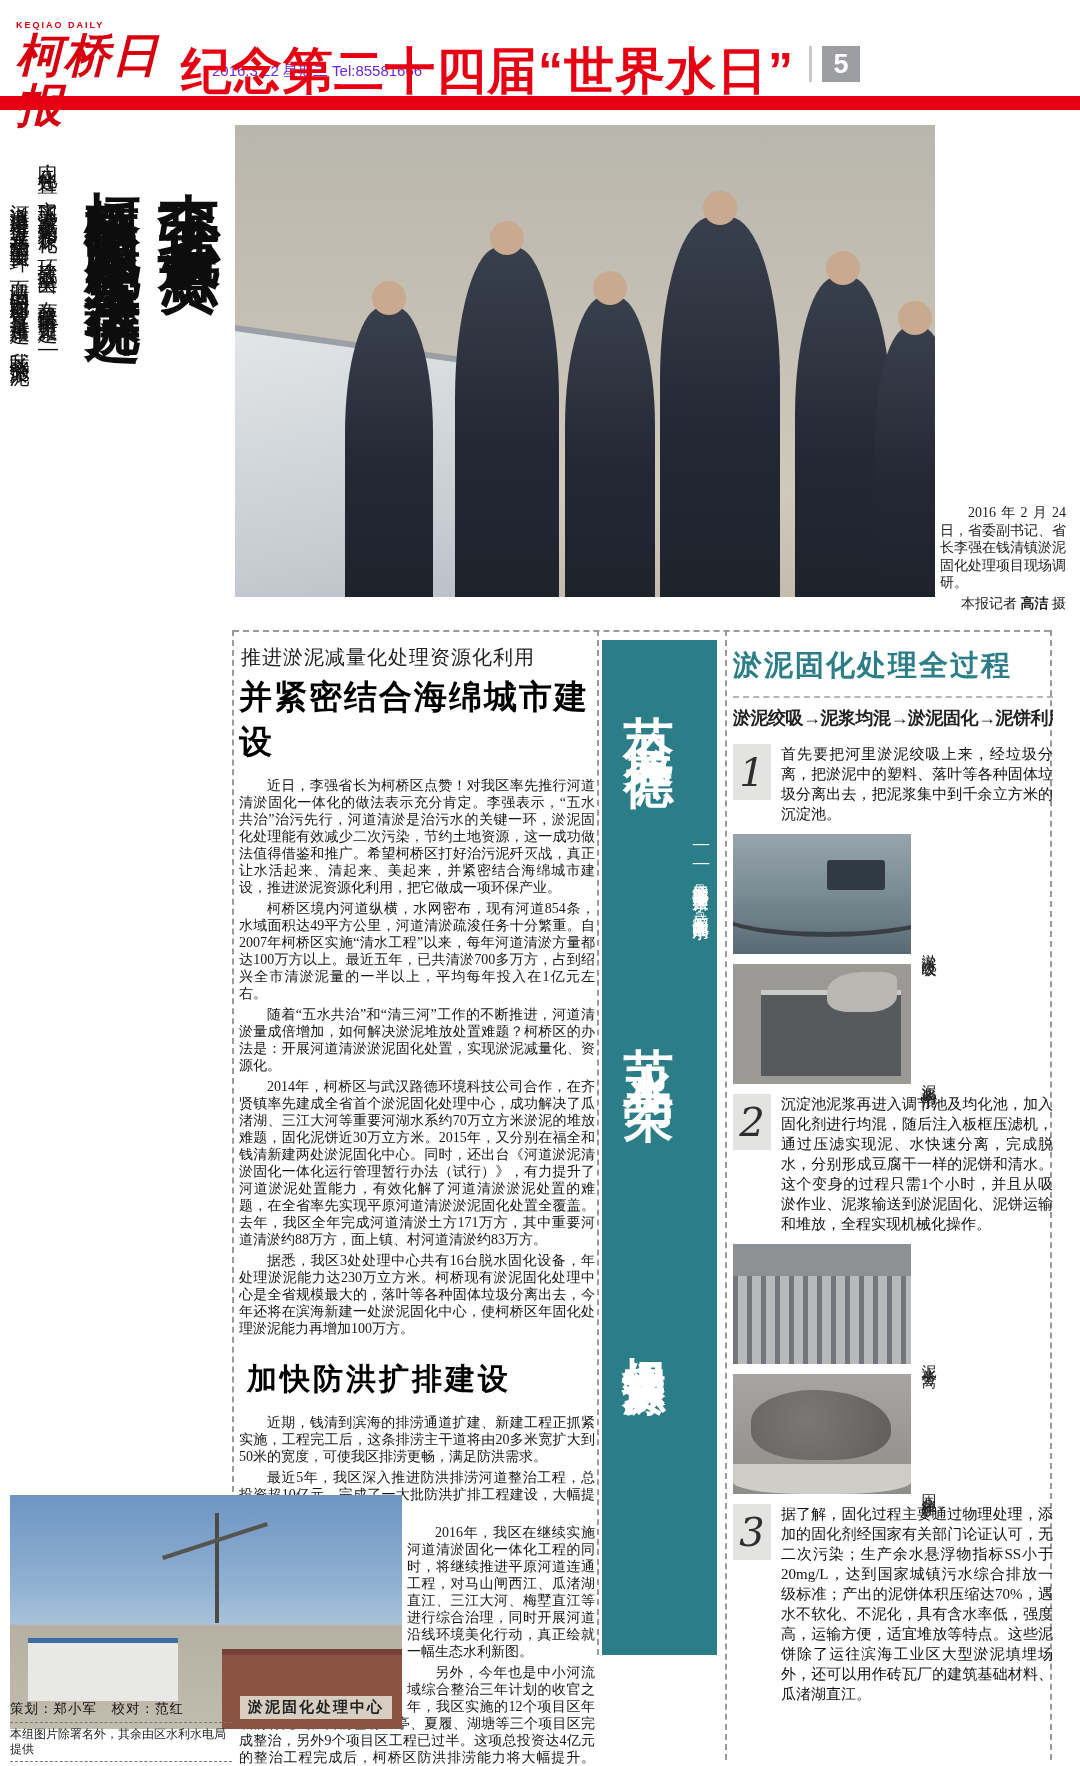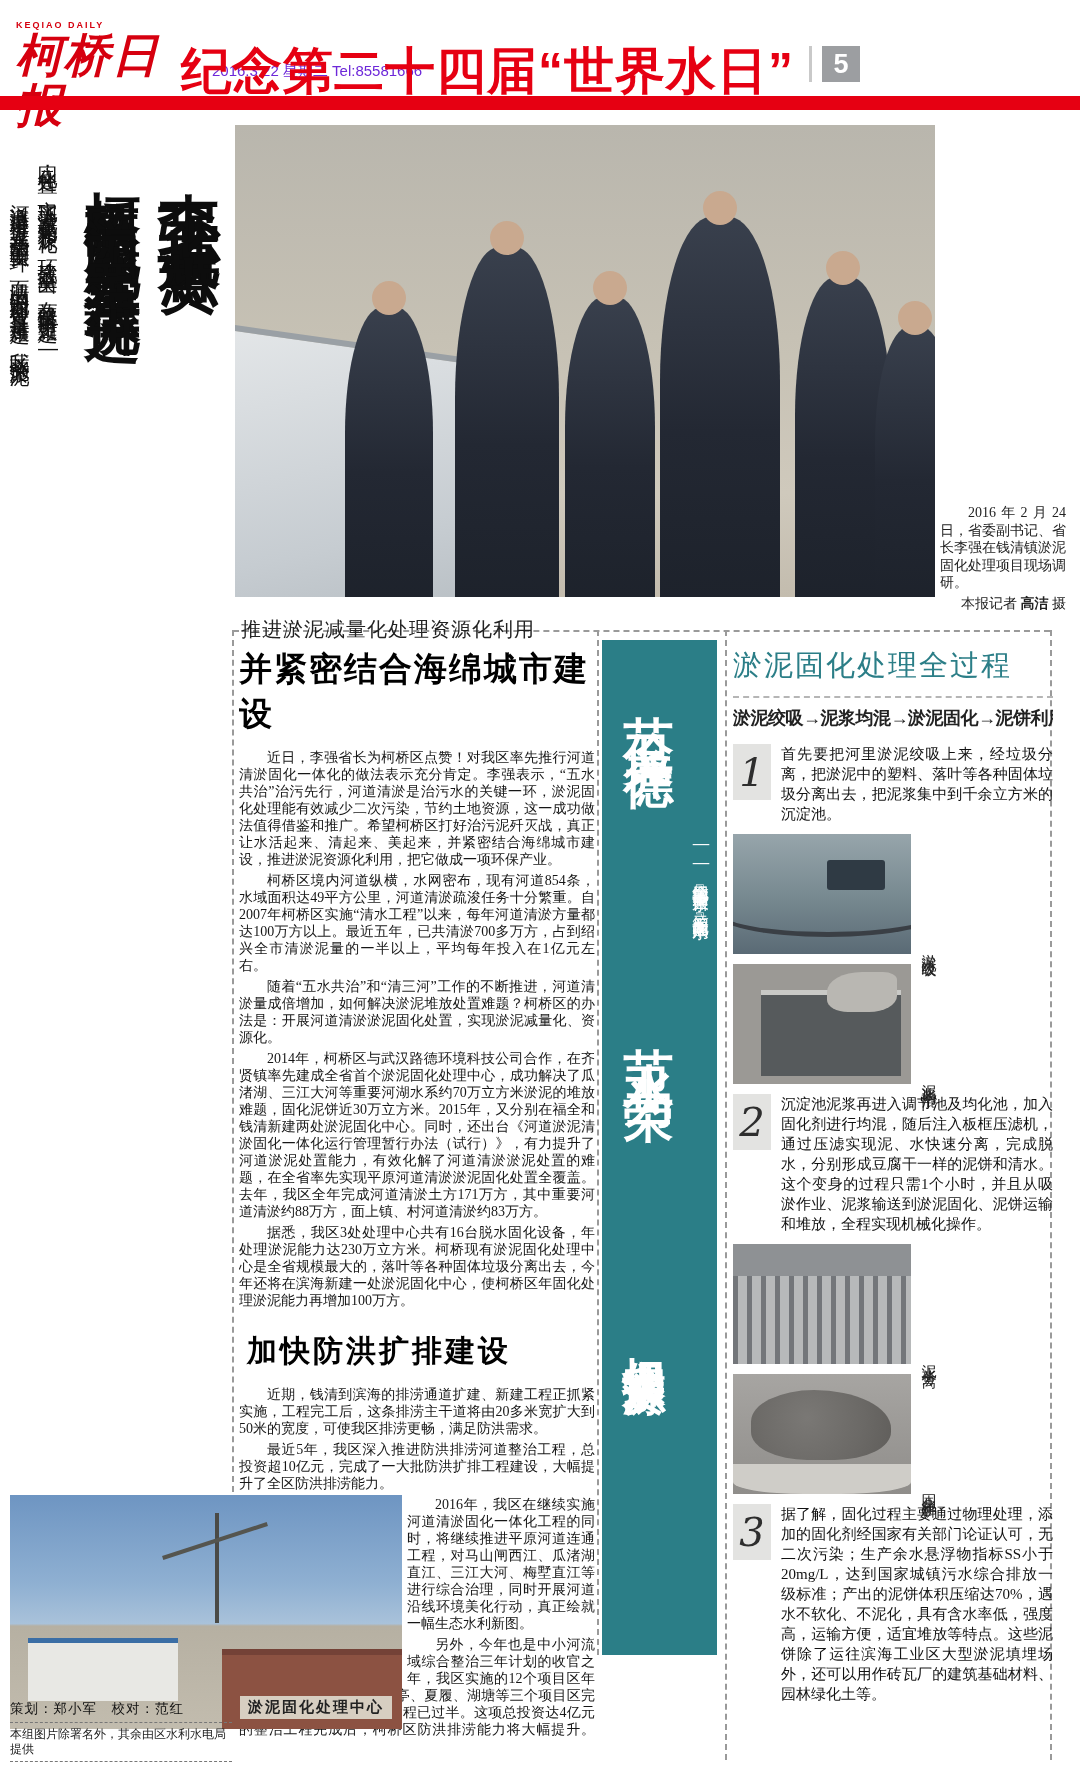--- a/index.html
+++ b/index.html
@@ -40,21 +40,21 @@
          border:6px solid #9aa0a5;}
   .photo-caption{position:absolute;left:940px;top:504px;width:126px;font-family:"Liberation Serif",serif;
                  font-size:14px;line-height:17.5px;text-align:justify;color:#222;}
   .photo-caption .cap-text{text-indent:2em;display:block;}
   .credit-line{display:block;text-align:right;margin-top:3px;}
   .credit-name{font-weight:700;}
   
   .dash-h{position:absolute;border-top:2px dashed #9a9a9a;}
   .dash-v{position:absolute;border-left:2px dashed #9a9a9a;}
   
-  .mid-col{position:absolute;left:239px;top:602px;width:356px;height:1136px;overflow:hidden;
+  .mid-col{position:absolute;left:239px;top:630px;width:356px;height:1136px;overflow:hidden;
            padding:0;}
   .kicker{font-size:20px;letter-spacing:1px;color:#222;margin:14px 0 4px 2px;}
   .h1{font-size:33px;font-weight:900;letter-spacing:2px;color:#000;margin:0 0 12px 0;}
   .mid-col p{margin:4px 0 2px 0;font-family:"Liberation Serif",serif;font-size:14px;
              line-height:17px;text-align:justify;text-indent:2em;color:#161616;}
   .h2{font-size:30px;font-weight:900;letter-spacing:3px;color:#000;margin:22px 0 14px 8px;}
   .wrap-spacer{float:left;width:168px;height:185px;}
   .byline{font-weight:700;font-family:"Liberation Serif",serif;}
   
   .bottom-photo{position:absolute;left:10px;top:1495px;width:392px;height:234px;overflow:hidden;
@@ -76,21 +76,21 @@
   .banner{position:absolute;left:602px;top:640px;width:115px;height:1015px;background:#2b7e87;}
   .slogan{position:absolute;left:14px;color:#fff;font-weight:900;writing-mode:vertical-rl;
           text-orientation:upright;}
   .slogan.s1{top:36px;font-size:50px;letter-spacing:15px;}
   .slogan.s2{top:368px;font-size:50px;letter-spacing:15px;}
   .slogan.s3{top:682px;font-size:43px;letter-spacing:3px;}
   .banner-note{position:absolute;right:5px;top:194px;height:470px;color:#fff;font-size:16.5px;
                letter-spacing:1px;writing-mode:vertical-rl;text-orientation:upright;}
   
   .right-col{position:absolute;left:733px;top:630px;width:320px;height:1136px;overflow:hidden;}
-  .proc-title{font-size:29px;font-weight:400;color:#2b7e87;letter-spacing:2px;margin:16px 0 4px 0;}
+  .proc-title{font-size:29px;font-weight:700;color:#2b7e87;letter-spacing:2px;margin:16px 0 4px 0;}
   .proc-hr{border:none;border-top:2px dashed #b5b5b5;margin:10px 0 8px 0;}
   .proc-flow{font-size:18px;font-weight:700;color:#222;white-space:nowrap;letter-spacing:-.5px;
              margin:4px 0 14px 0;}
   .step{display:flex;gap:10px;margin:6px 0 10px 0;}
   .step-num{flex:none;width:38px;height:56px;background:#e3e3e1;display:flex;align-items:center;
             justify-content:center;font-family:"DejaVu Serif",serif;font-style:italic;
             font-size:40px;color:#2e2e2e;}
   .step-text{font-family:"Liberation Serif",serif;font-size:15px;line-height:20px;
              text-align:justify;color:#111;}
   .photo-row{display:flex;margin:8px 0 10px 0;}
@@ -239,17 +239,17 @@
     <div class="photo-row">
       <div class="proc-photo pp4">
         <div class="pile"></div>
         <div class="tray"></div>
       </div>
       <div class="vcap">固化泥饼</div>
     </div>
 
     <div class="step">
       <div class="step-num">3</div>
-      <div class="step-text">据了解，固化过程主要通过物理处理，添加的固化剂经国家有关部门论证认可，无二次污染；生产余水悬浮物指标SS小于20mg/L，达到国家城镇污水综合排放一级标准；产出的泥饼体积压缩达70%，遇水不软化、不泥化，具有含水率低，强度高，运输方便，适宜堆放等特点。这些泥饼除了运往滨海工业区大型淤泥填埋场外，还可以用作砖瓦厂的建筑基础材料、园林绿化土等。</div>
+      <div class="step-text">据了解，固化过程主要通过物理处理，添加的固化剂经国家有关部门论证认可，无二次污染；生产余水悬浮物指标SS小于20mg/L，达到国家城镇污水综合排放一级标准；产出的泥饼体积压缩达70%，遇水不软化、不泥化，具有含水率低，强度高，运输方便，适宜堆放等特点。这些泥饼除了运往滨海工业区大型淤泥填埋场外，还可以用作砖瓦厂的建筑基础材料、瓜渚湖直江。</div>
     </div>
   </div>
 
 </div>
 
 </body></html>

